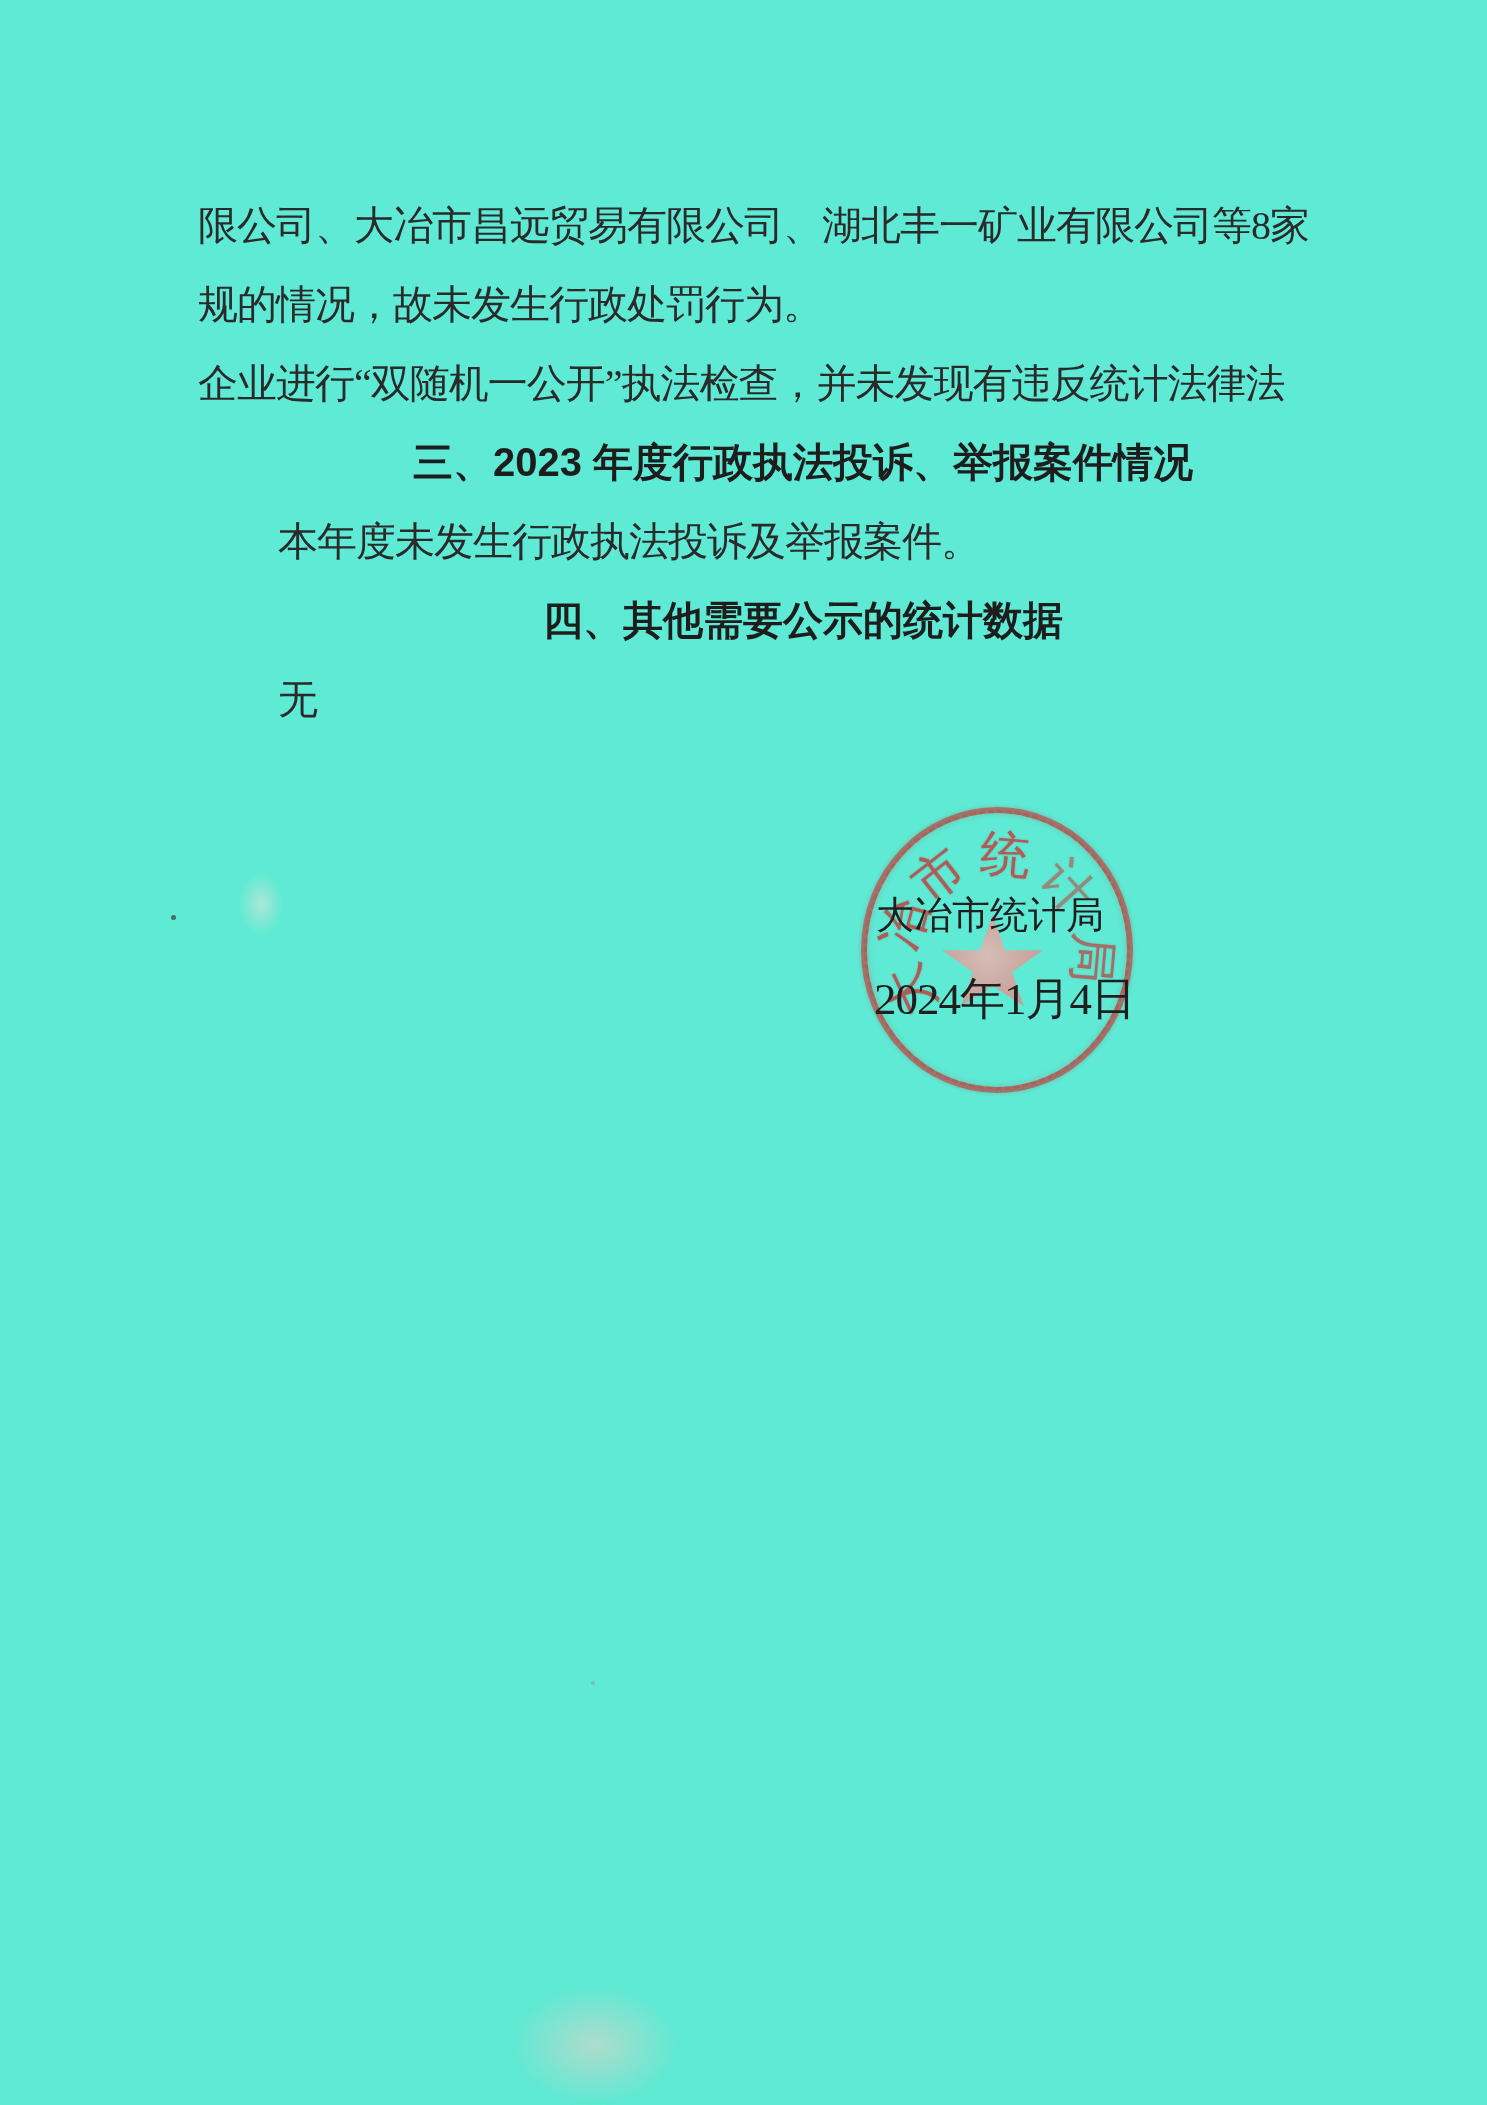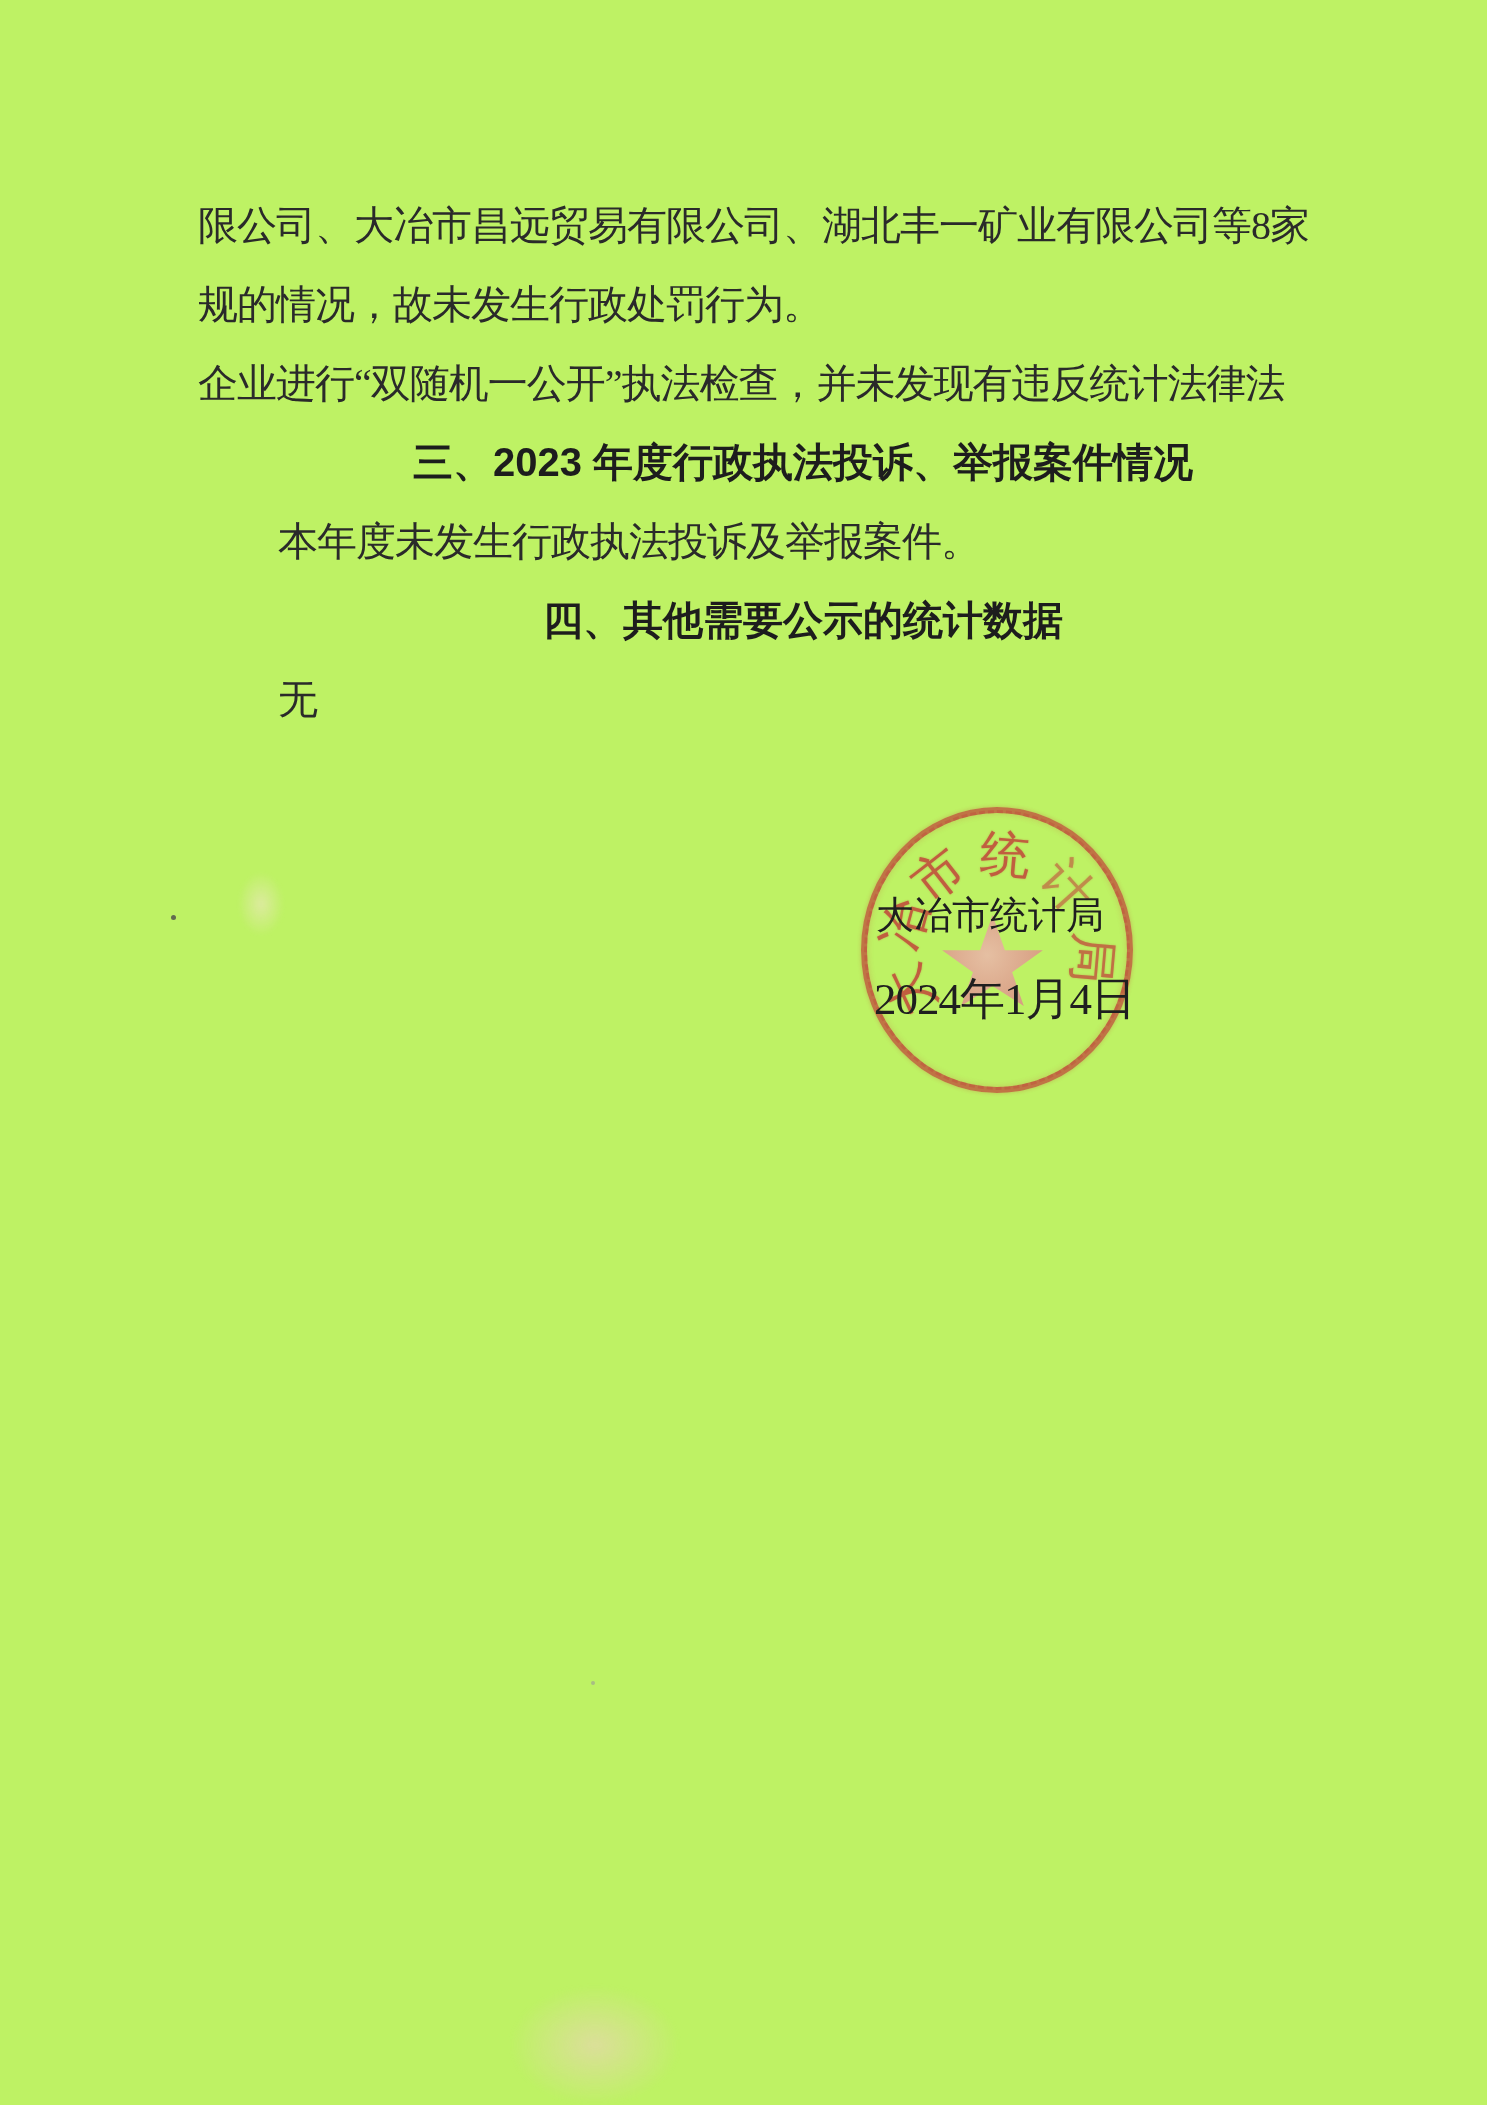--- a/index.html
+++ b/index.html
@@ -4,21 +4,21 @@
 <style>
   html, body {
     margin: 0;
     padding: 0;
     background: #ffffff;
   }
   .page {
     position: relative;
     width: 1487px;
     height: 2105px;
-    background: #bef264;
+    background: #5eead4;
     overflow: hidden;
     font-family: "Liberation Serif", serif;
     text-decoration: underline;
   }
 
   
   .textblock {
     position: absolute;
     left: 198px;
     top: 186px;

